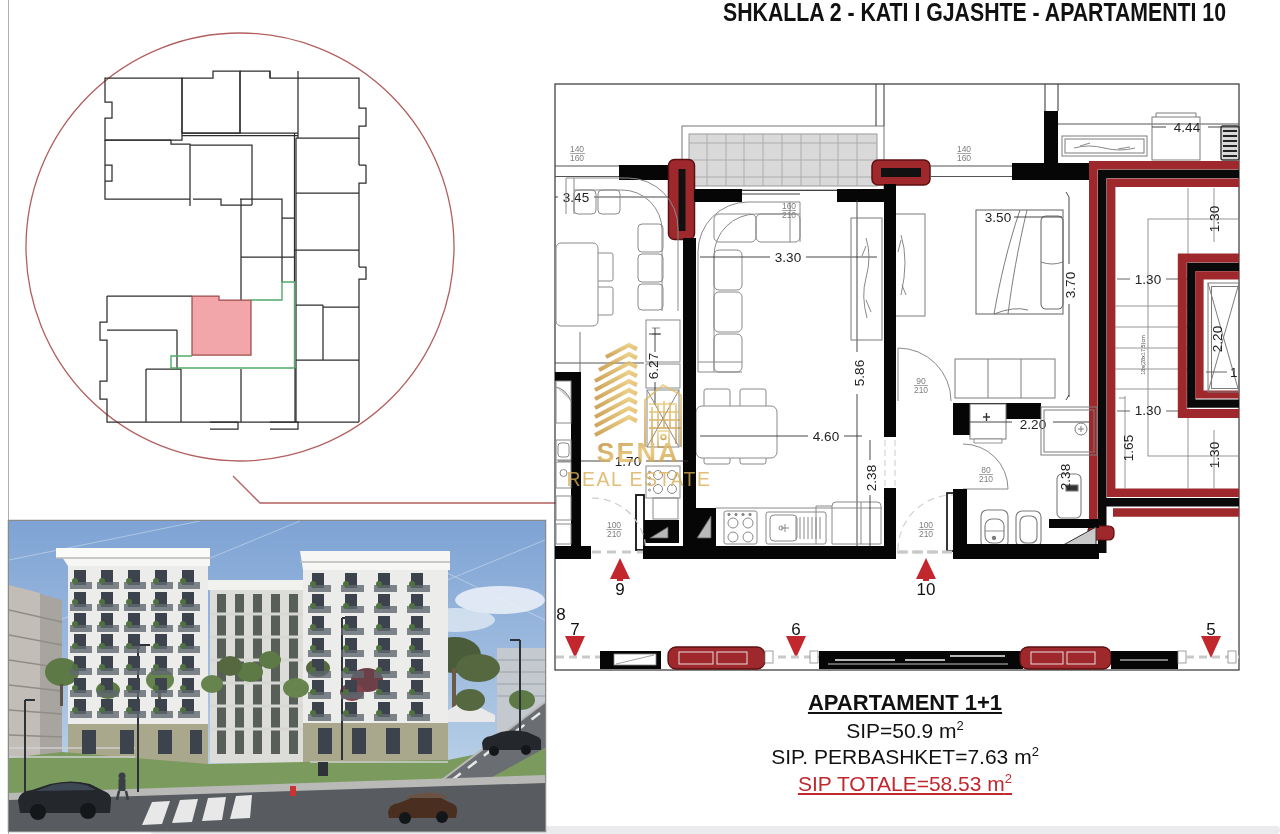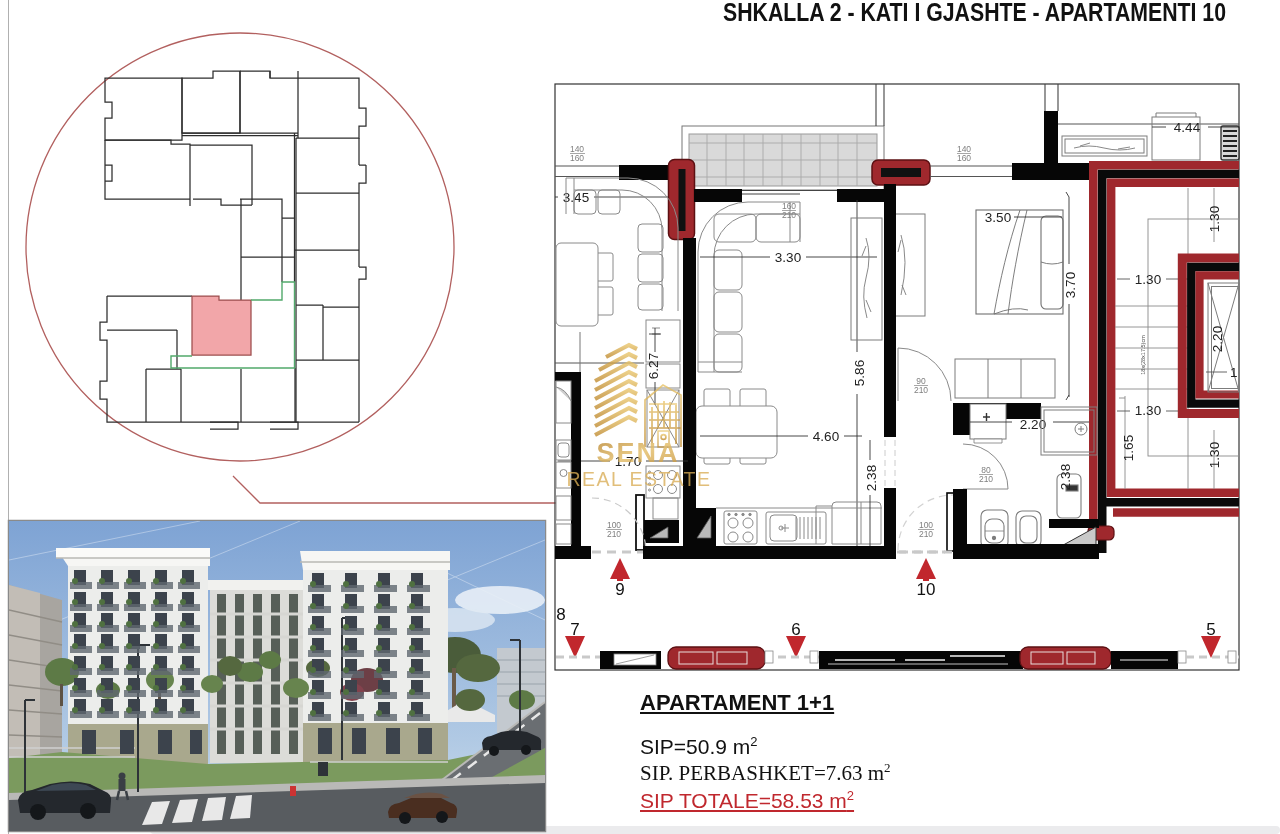--- a/index.html
+++ b/index.html
@@ -862,18 +862,18 @@
           <circle cx="313" cy="713" r="3"></circle>
           <circle cx="346" cy="713" r="3"></circle>
           <circle cx="379" cy="713" r="3"></circle>
           <circle cx="412" cy="713" r="3"></circle>
         </g>
 </g>
 </g>
 
 </svg>
 
-<div class="abs" style="left:640px;top:690px;width:530px;text-align:left;color:#111;">
+<div class="abs" style="left:640px;top:690px;width:530px;text-align:center;color:#111;">
 <div style="font-size:22px;font-weight:bold;text-decoration:underline;">APARTAMENT 1+1</div>
-<div style="font-size:21px;margin-top:18px;">SIP=50.9 m<sup style="font-size:13px;">2</sup></div>
-<div style="font-size:21px;margin-top:1px;font-family:Liberation Serif, serif;">SIP. PERBASHKET=7.63 m<sup style="font-size:13px;">2</sup></div>
+<div style="font-size:21px;margin-top:2px;">SIP=50.9 m<sup style="font-size:13px;">2</sup></div>
+<div style="font-size:21px;margin-top:1px;">SIP. PERBASHKET=7.63 m<sup style="font-size:13px;">2</sup></div>
 <div style="font-size:21px;margin-top:2px;color:#c0282e;text-decoration:underline;">SIP TOTALE=58.53 m<sup style="font-size:13px;">2</sup></div>
 </div>
 
 </body></html>

